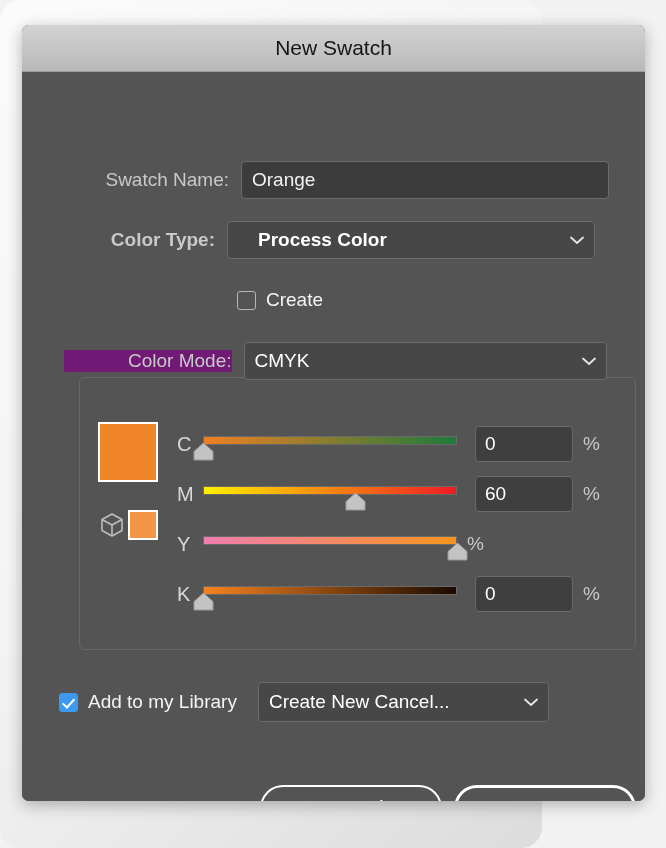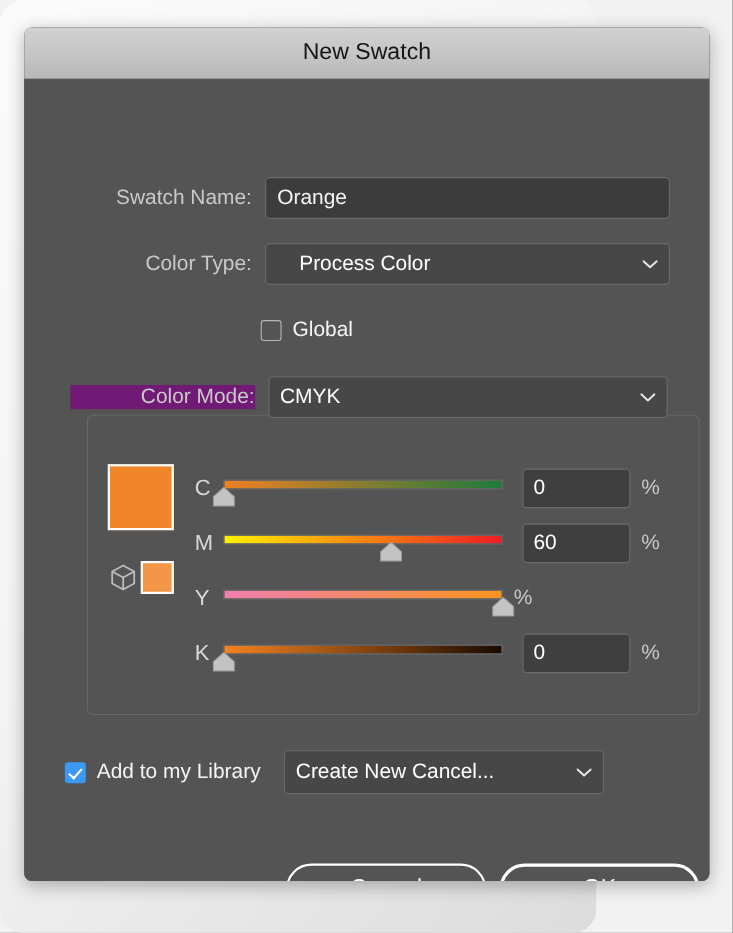--- a/index.html
+++ b/index.html
@@ -279,35 +279,35 @@
       <div class="titlebar-text">New Swatch</div>
     </div>
 
     <div class="dialog-body">
 
       <div class="row" style="left:35px; top:89px; width:556px;">
         <div class="field-label" style="width:168px;">Swatch Name:</div>
         <input class="text-input" style="width: 368px; height: 38px; margin-left: 12px;" value="Orange">
       </div>
 
-      <div class="row" style="left:35px; top:149px; width:556px;">
+      <div class="row" style="left:21px; top:149px; width:556px;font-weight:bold;">
         <div class="field-label" style="width:168px;">Color Type:</div>
         <div class="select" style="width:368px; height:38px; margin-left:12px;padding-left:30px;">
           <span class="sel-value">Process Color</span>
           <span class="chev">
             <svg viewBox="0 0 14 9" width="14" height="9">
                 <path d="M1 1.5 L7 7 L13 1.5" fill="none" stroke="#e6e6e6" stroke-width="1.8" stroke-linecap="round" stroke-linejoin="round"></path>
               </svg>
           </span>
         </div>
       </div>
 
       <div class="row" style="left:215px; top:217px;">
         <span class="cbox unchecked"></span>
-        <span class="cbox-label">Global</span>
+        <span class="cbox-label">Create</span>
       </div>
 
       <div class="group-box"></div>
 
       <div class="row" style="left:35px; top:270px; width:556px;">
         <div class="field-label" style="width:168px; background:#701a75;">Color Mode:</div>
         <div class="select" style="width:363px; height:38px; margin-left:12px;">
           <span class="sel-value">CMYK</span>
           <span class="chev">
             <svg viewBox="0 0 14 9" width="14" height="9">

